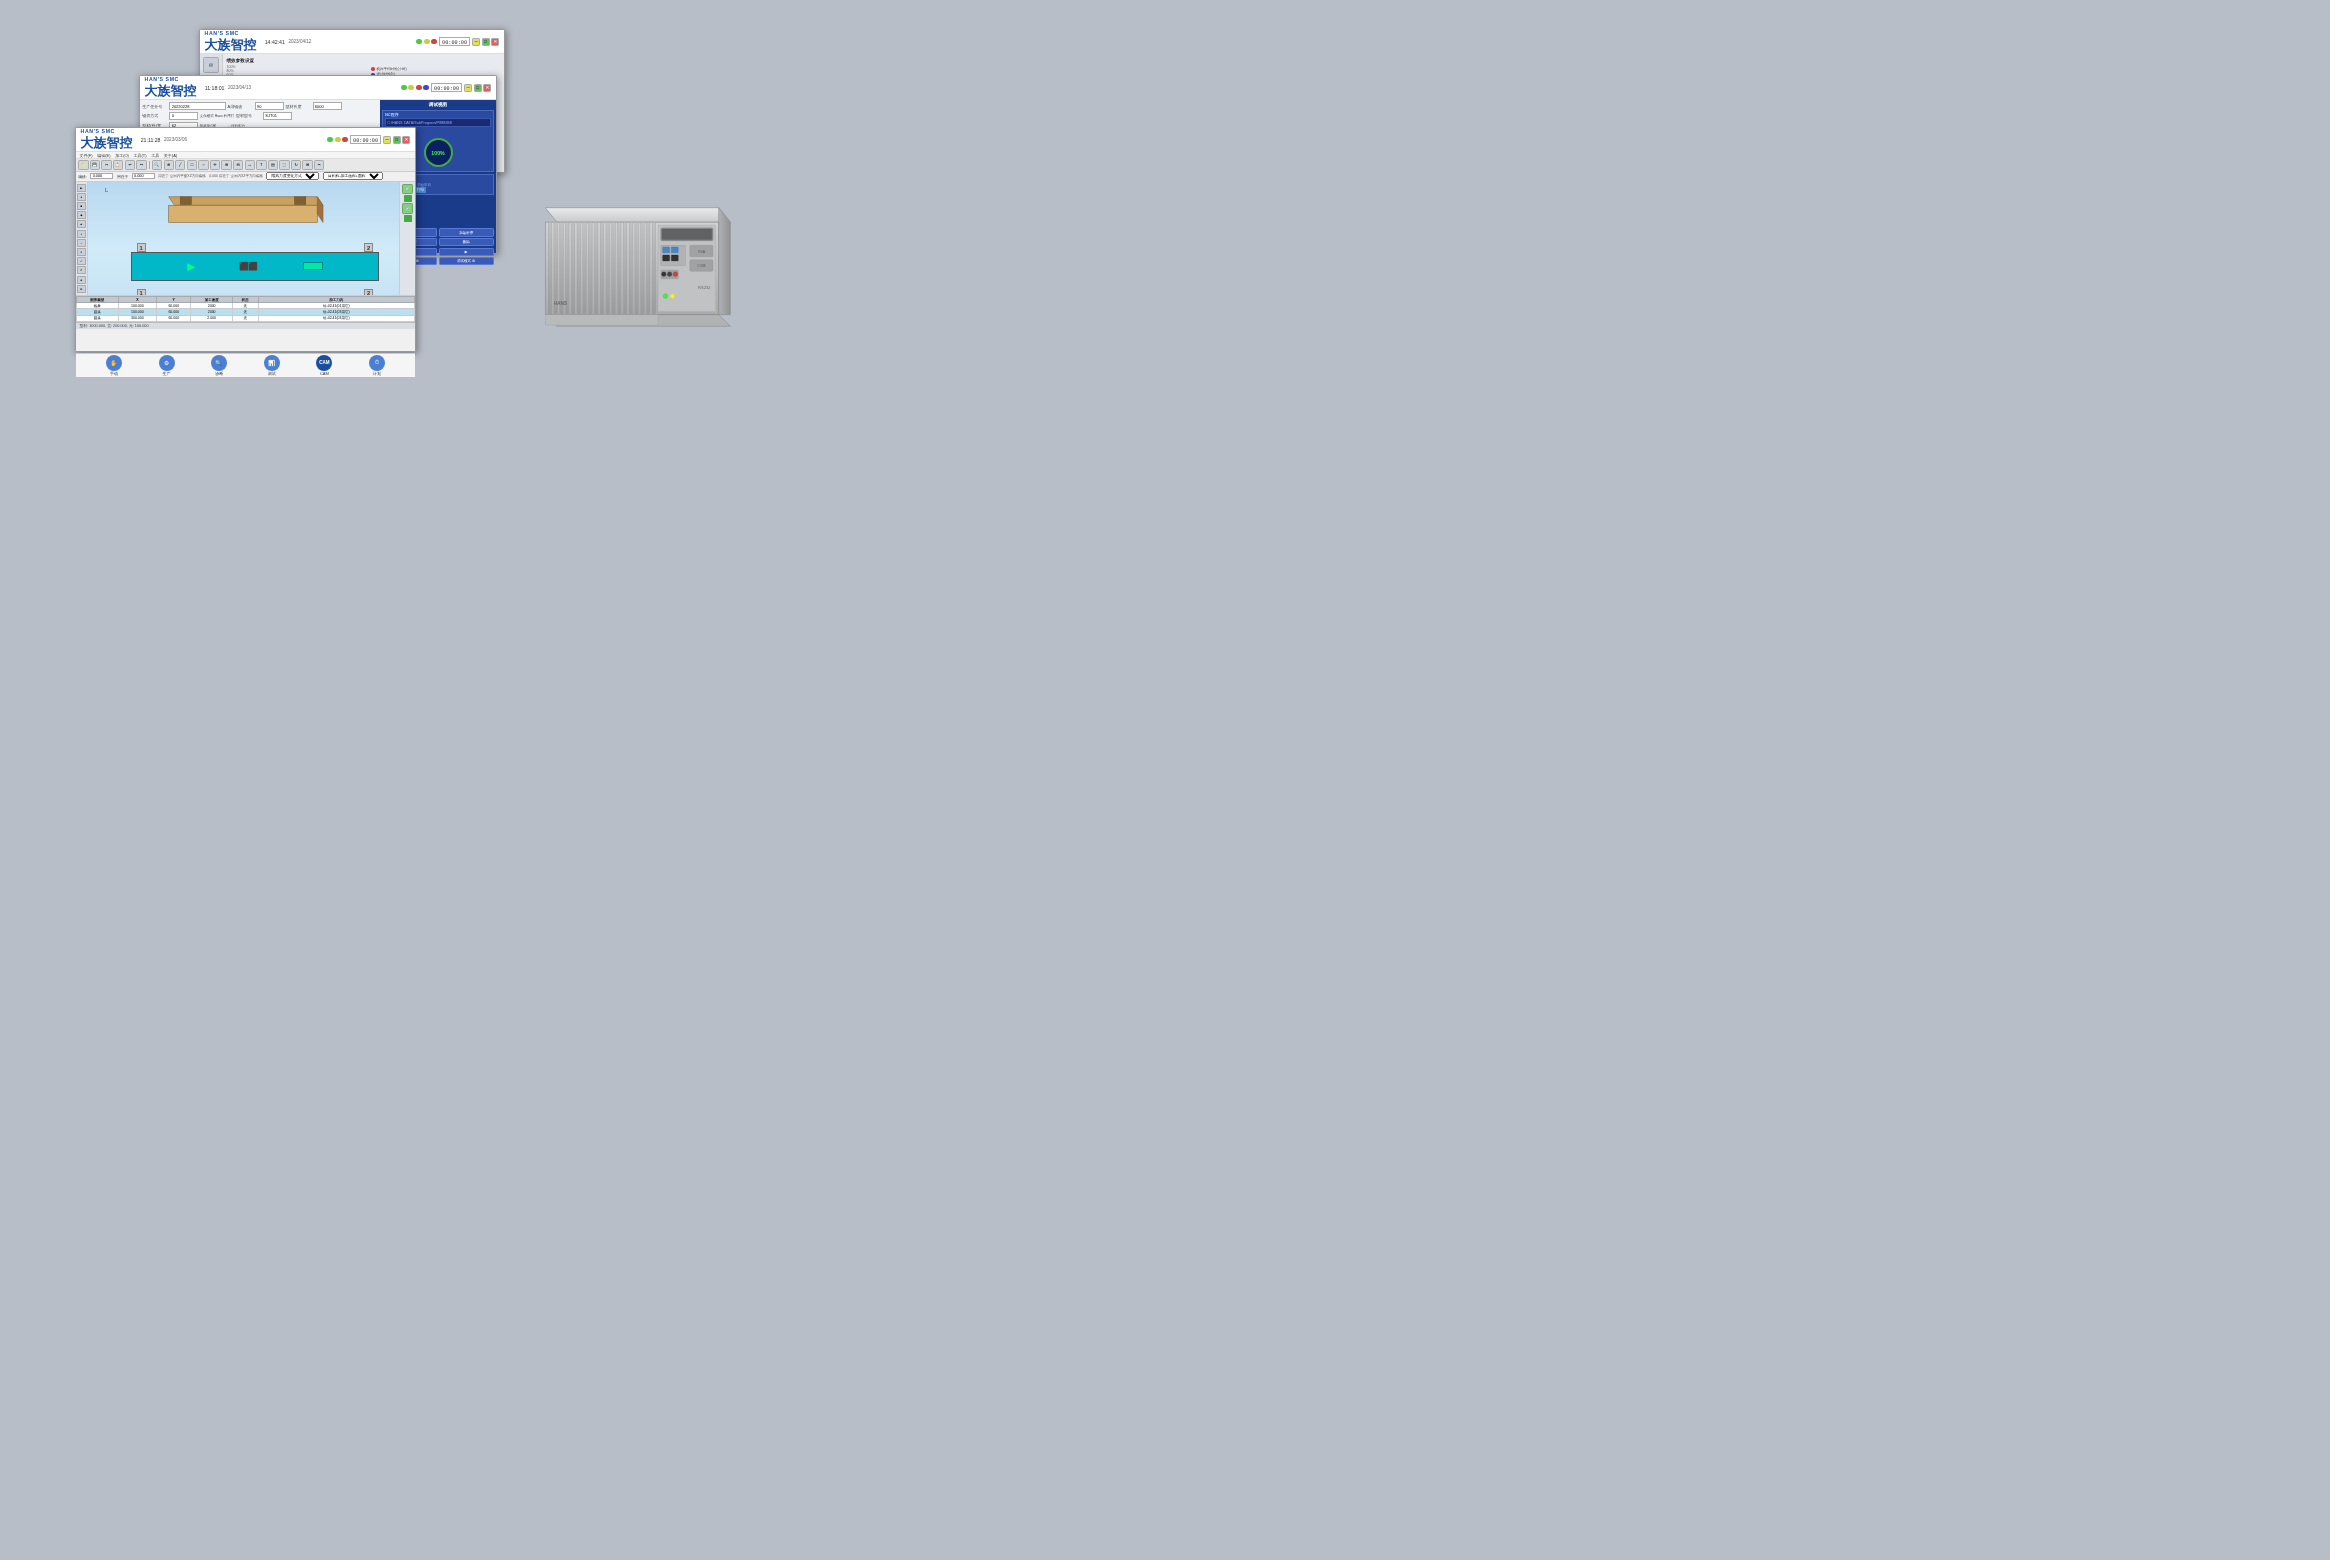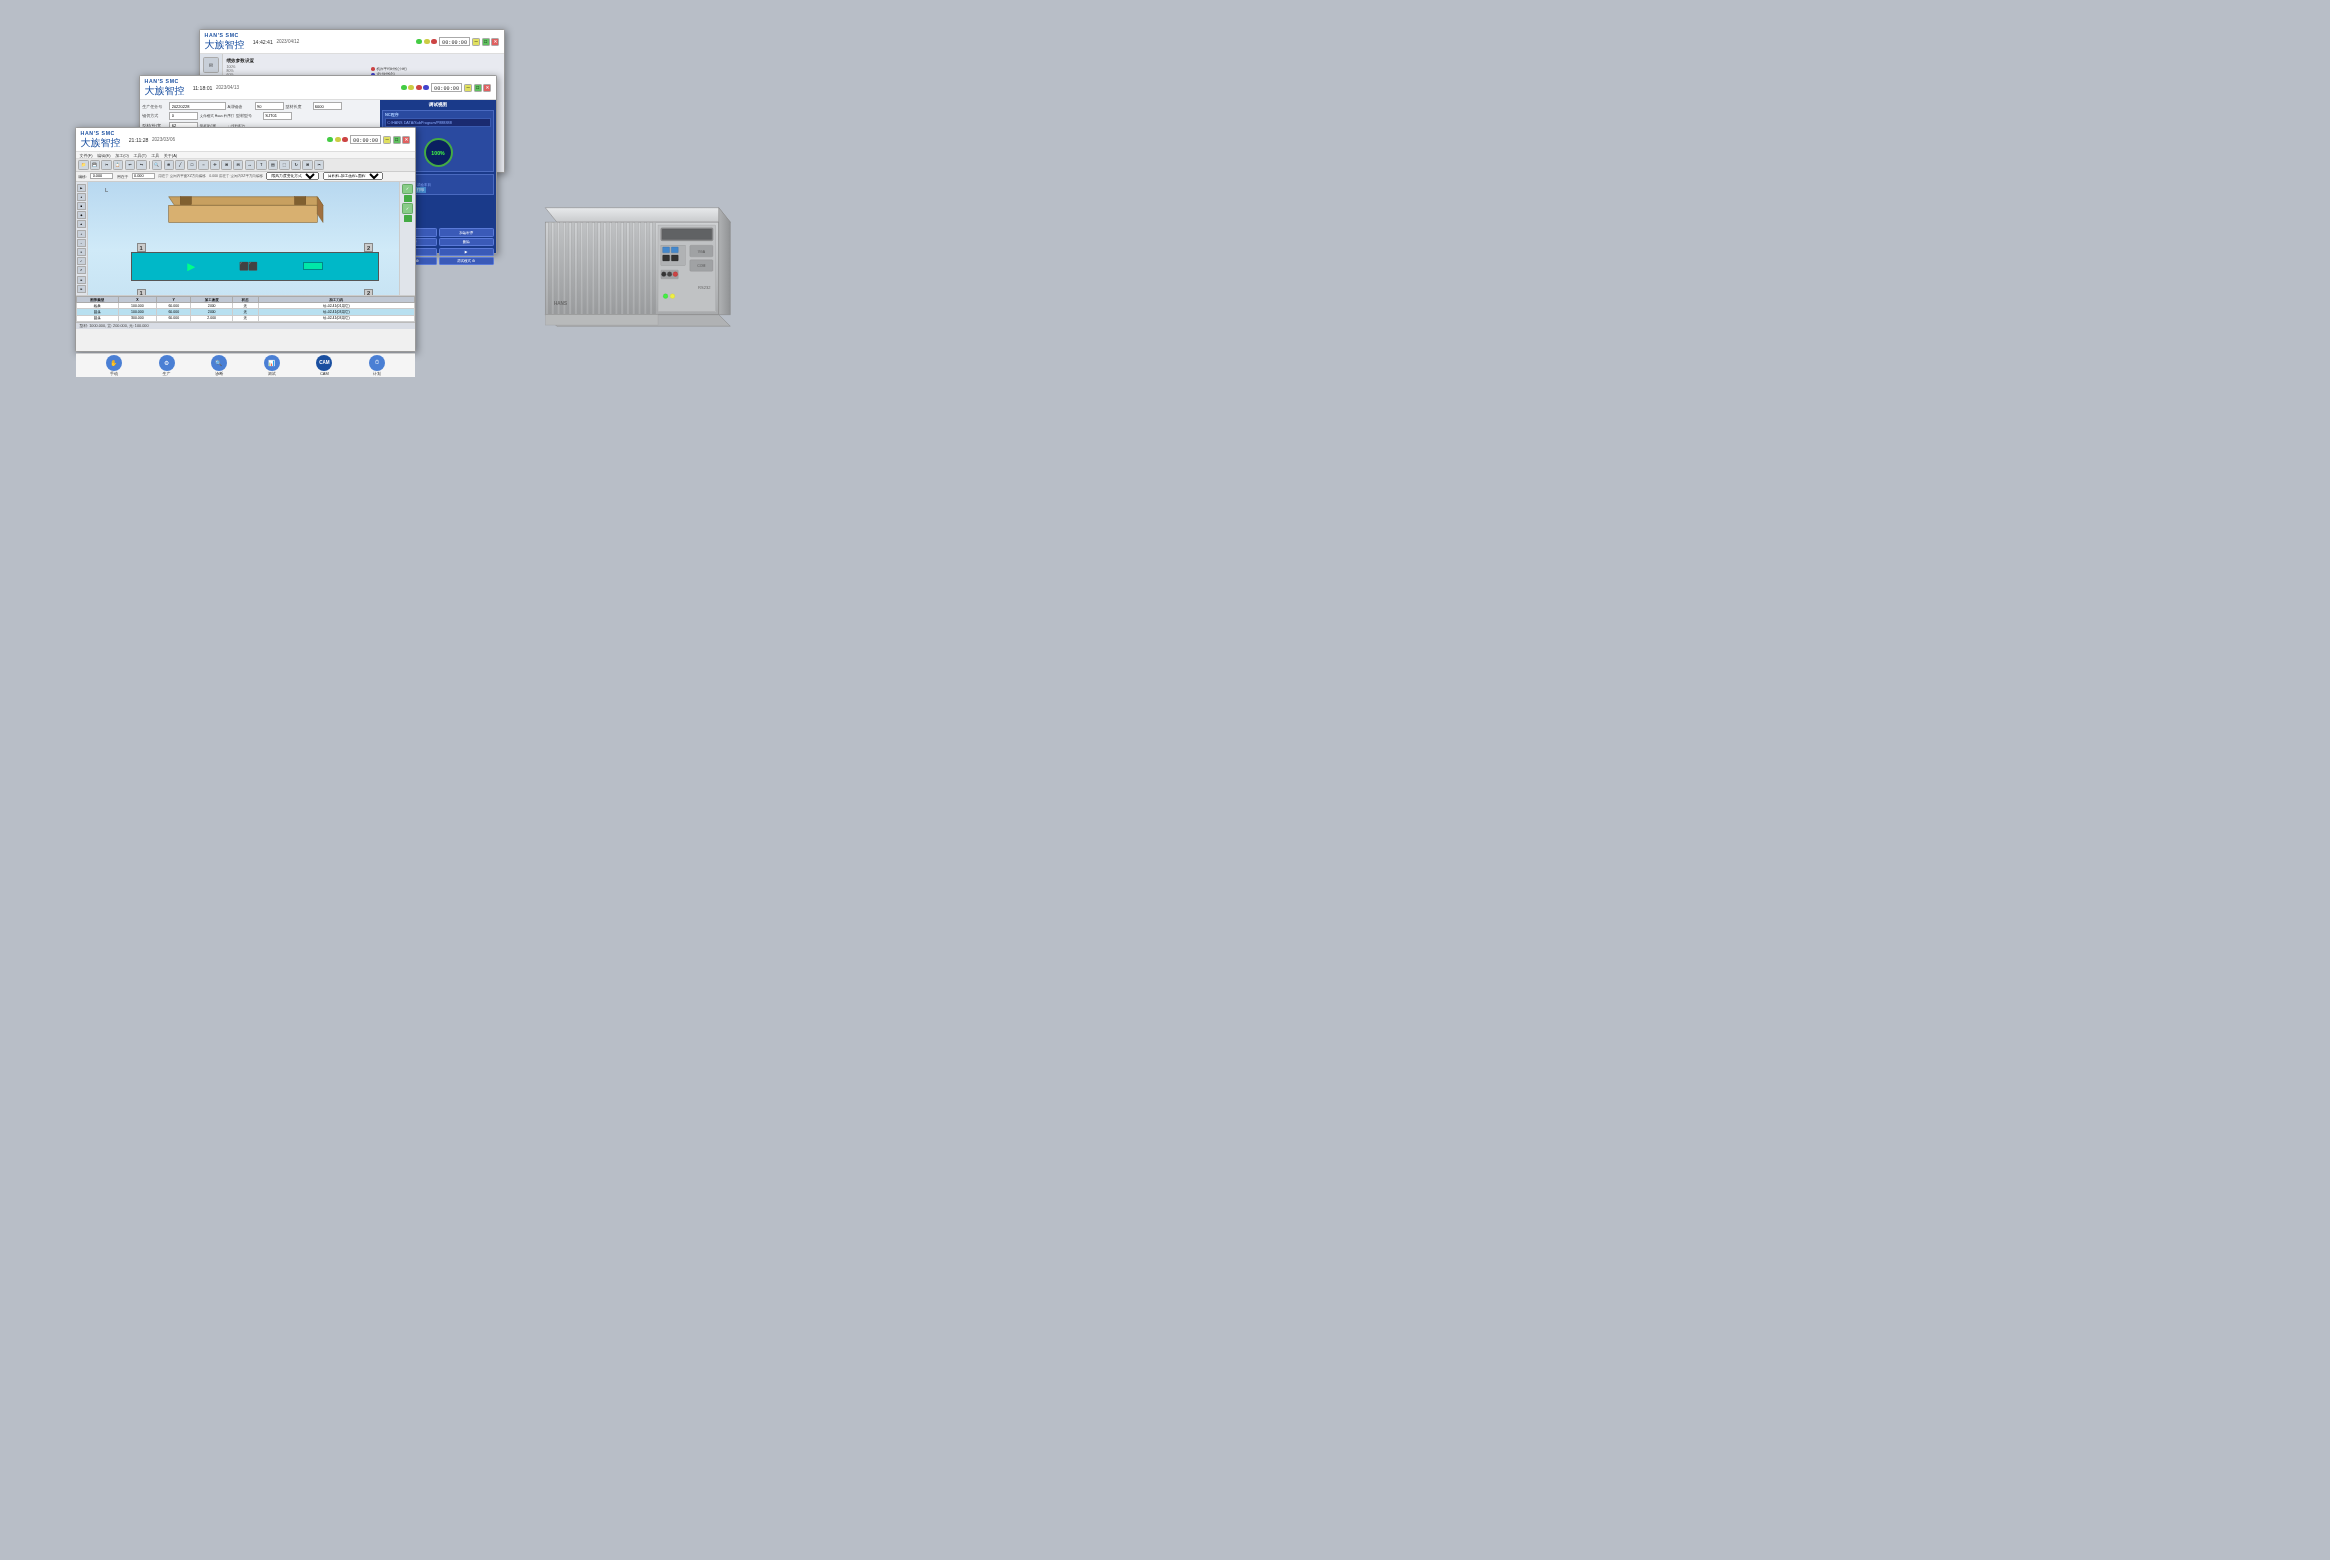--- a/index.html
+++ b/index.html
@@ -23,21 +23,21 @@
     .win-titlebar {
       background: #fff;
       padding: 2.3px 4.6px;
       display: flex;
       align-items: center;
       justify-content: space-between;
       border-bottom: 0.6px solid #ddd;
       height: 24px;
     }
     .win-brand { font-size: 5.2px; color: #1a4fa0; font-weight: bold; letter-spacing: 0.6px; }
-    .win-appname { font-size: 10px; color: #1a4fa0; font-weight: normal; }
+    .win-appname { font-size: 13px; color: #1a4fa0; font-weight: bold; }
     .win-controls { display: flex; align-items: center; gap: 1.7px; }
     .win-btn {
       width: 8px; height: 8px;
       border: 0.6px solid #aaa;
       border-radius: 1.2px;
       background: #e0e0e0;
       display: inline-flex; align-items: center; justify-content: center;
       font-size: 4.6px; cursor: pointer;
     }
     .win-btn.close { background: #e06060; color: white; }

